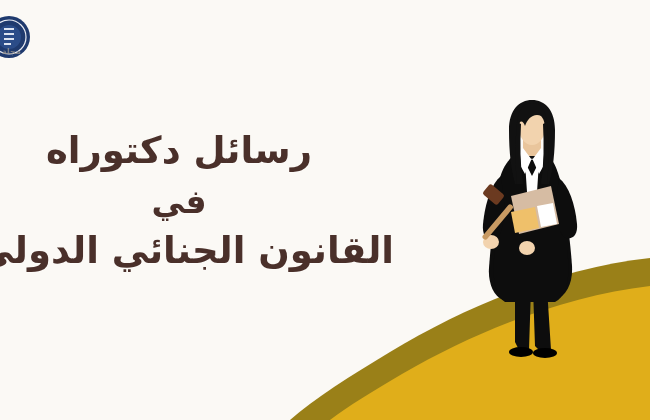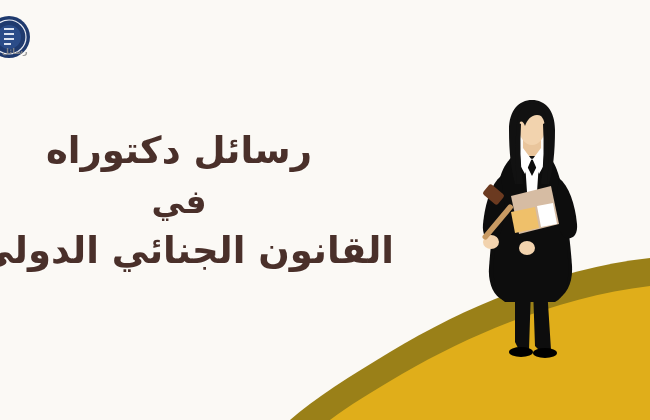--- a/index.html
+++ b/index.html
@@ -92,21 +92,21 @@
     <svg width="46" height="46" viewBox="0 0 46 46" aria-hidden="true">
       <circle cx="23" cy="23" r="21" fill="#1F3A6E"></circle>
       <circle cx="23" cy="23" r="17" fill="none" stroke="#E7EAF2" stroke-width="1.2"></circle>
       <circle cx="23" cy="23" r="12" fill="#2B4C88"></circle>
       <rect x="18" y="14" width="10" height="2" fill="#DCE3F0"></rect>
       <rect x="18" y="19" width="10" height="2" fill="#DCE3F0"></rect>
       <rect x="18" y="24" width="10" height="2" fill="#DCE3F0"></rect>
       <rect x="18" y="29" width="7" height="2" fill="#DCE3F0"></rect>
     </svg>
   </div>
-  <div id="logo-caption">رسائل</div>
+  <div id="logo-caption">مجلة</div>
 
   <div id="headline">
     <span class="hl-line" id="hl-1">رسائل دكتوراه</span>
     <span class="hl-line" id="hl-2">في</span>
     <span class="hl-line" id="hl-3">القانون الجنائي الدولي</span>
   </div>
 
   <div id="judge">
     <svg width="145" height="285" viewBox="0 0 145 285" aria-hidden="true">
 

